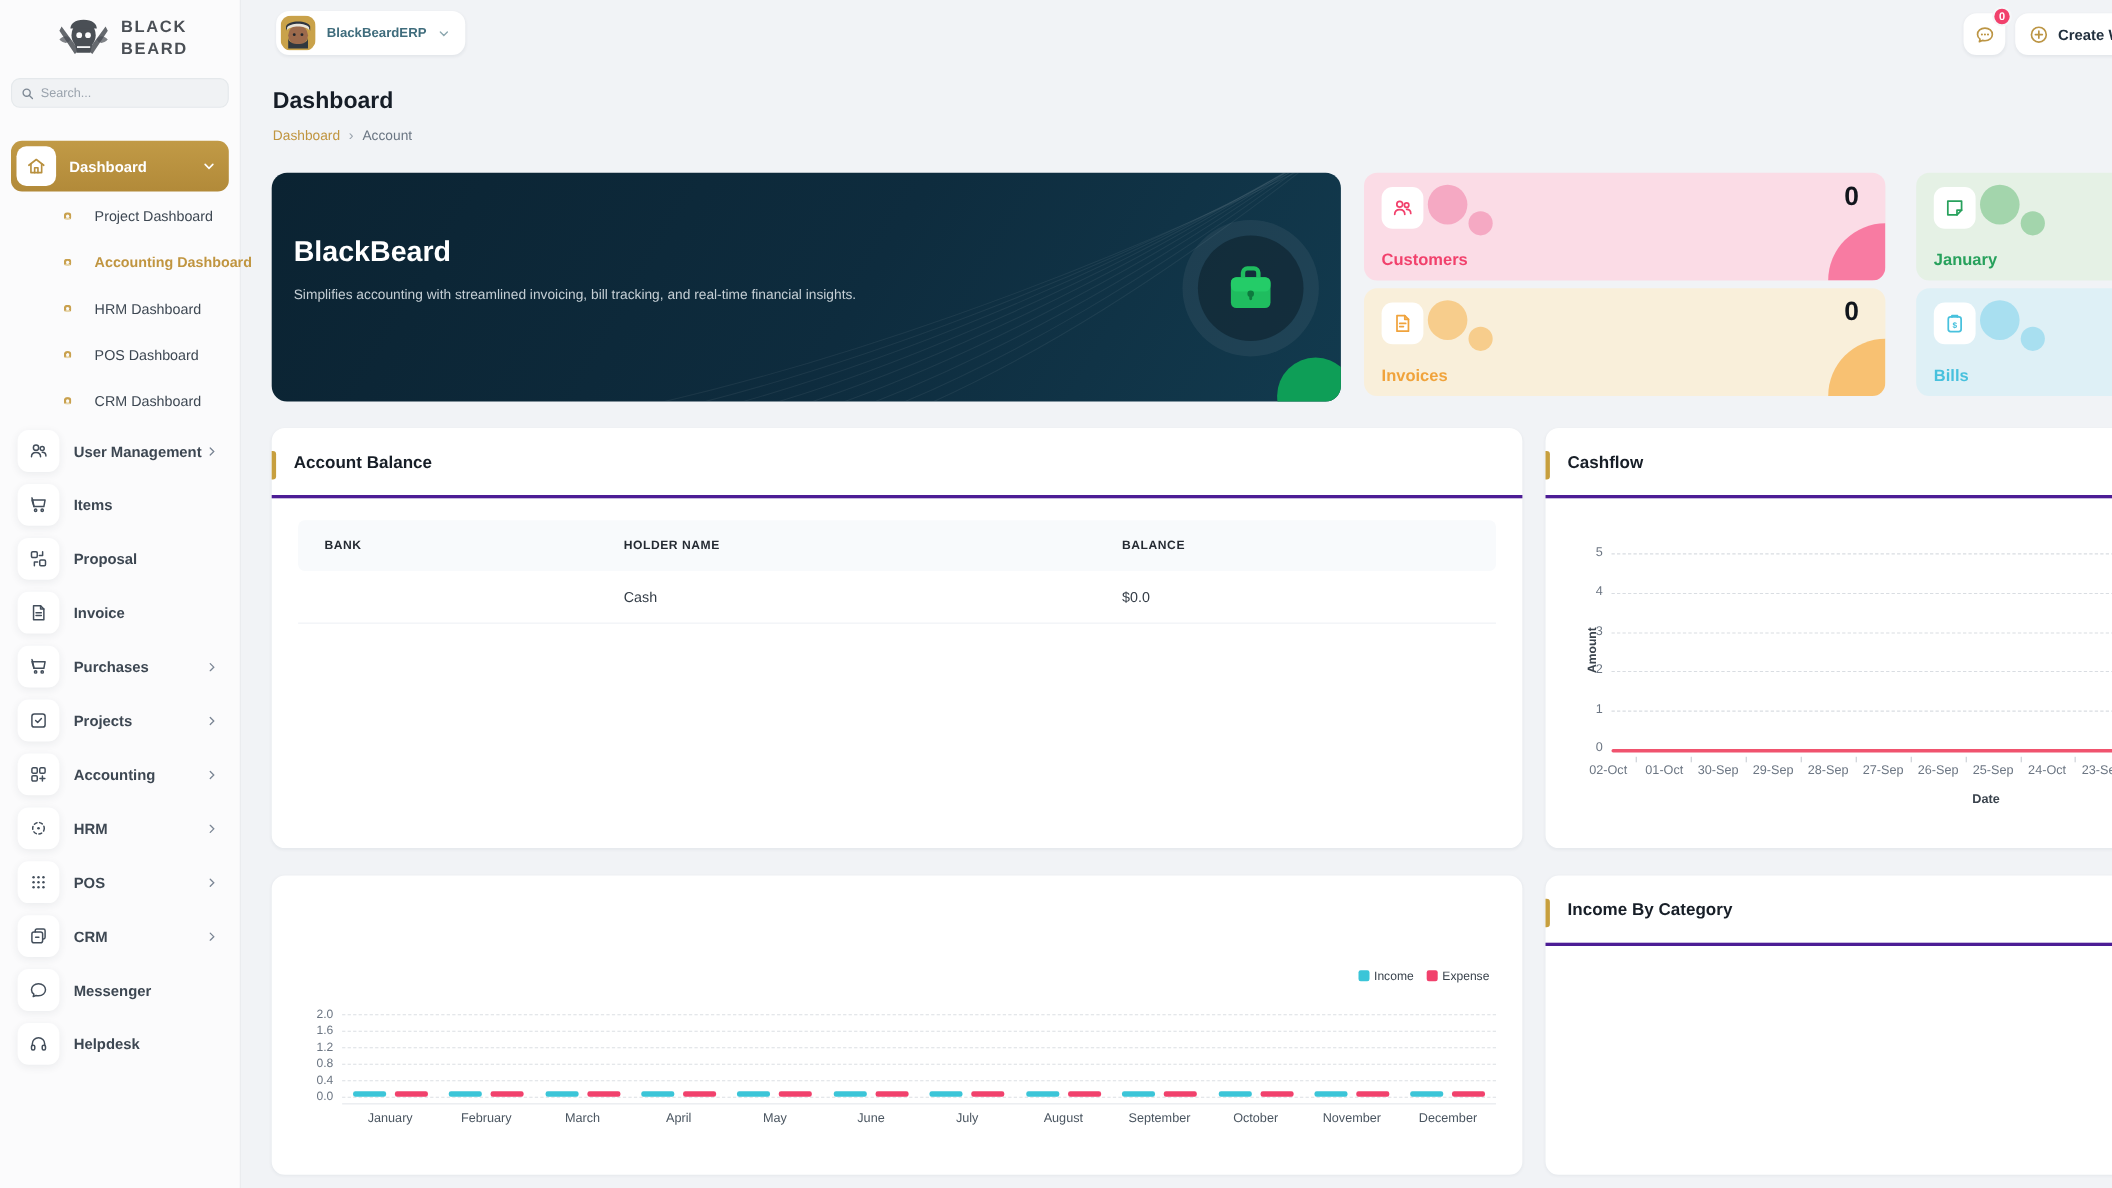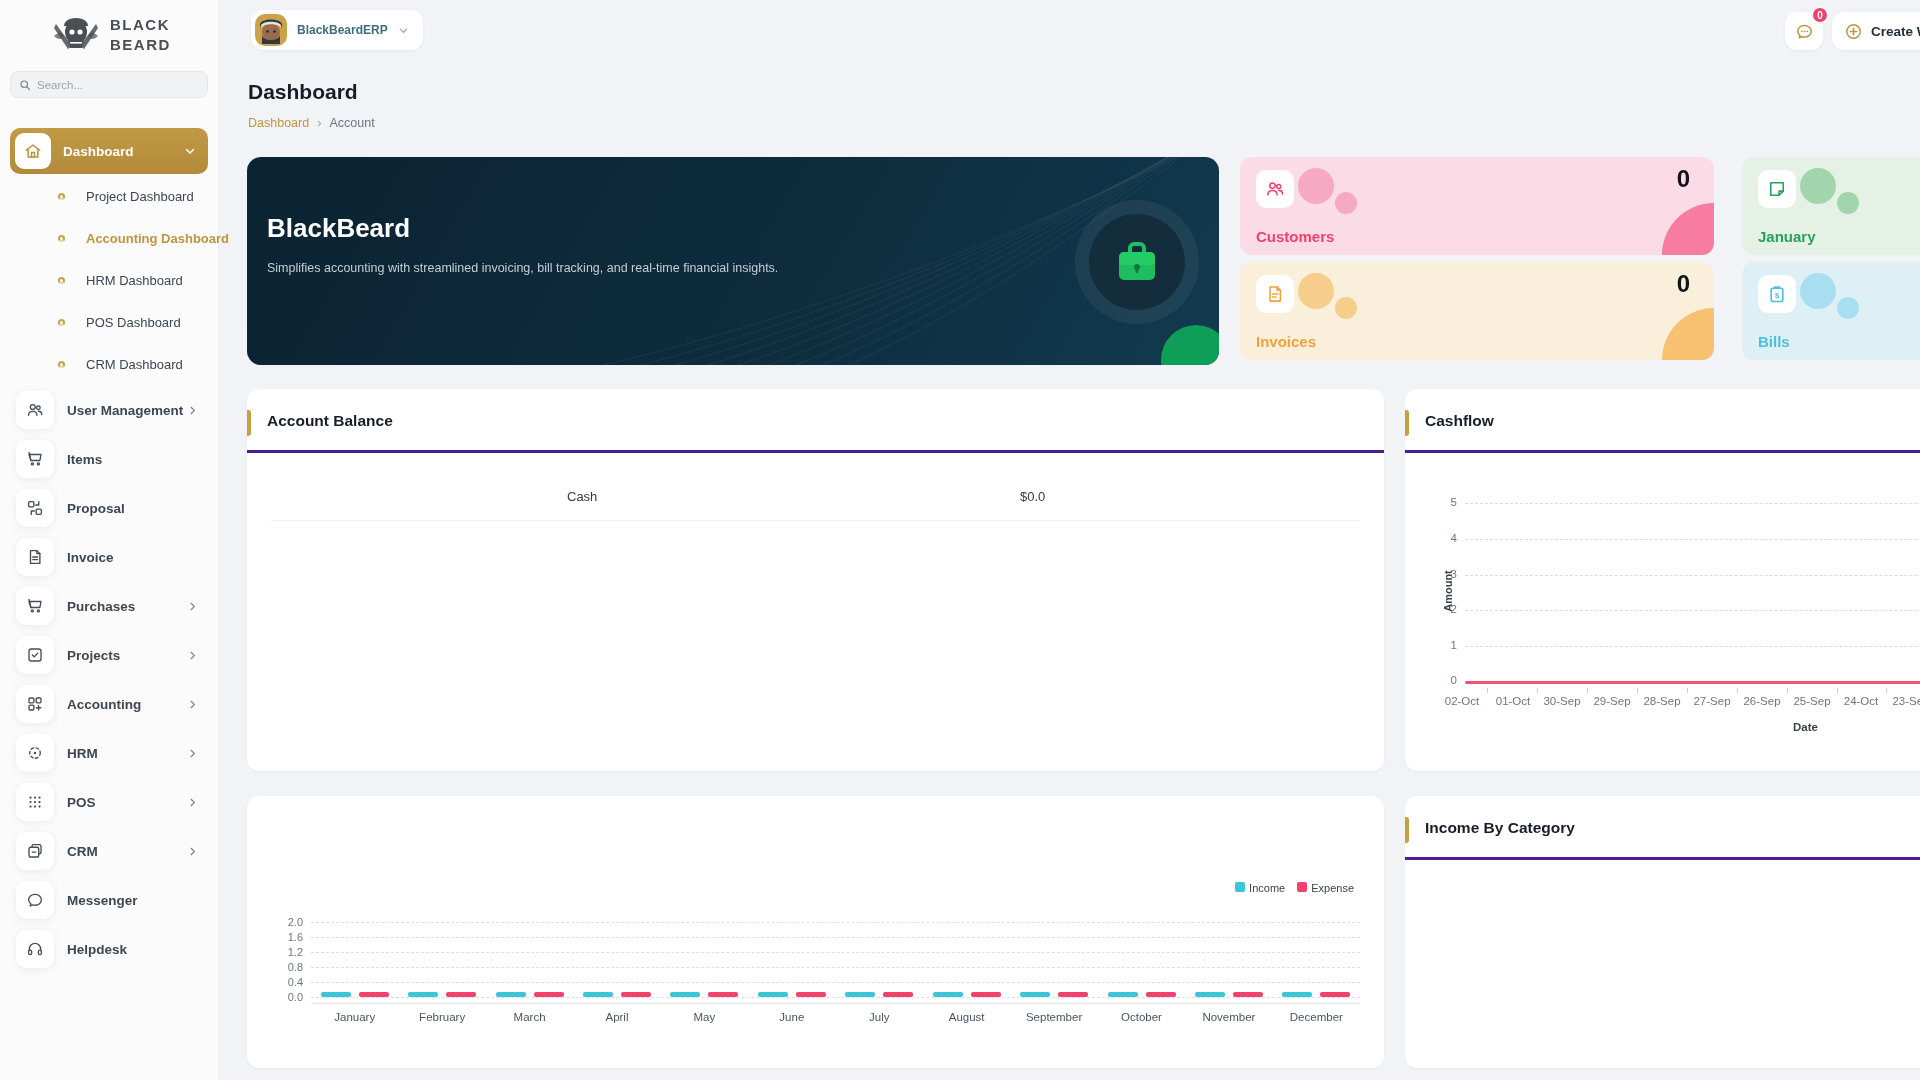--- a/index.html
+++ b/index.html
@@ -514,20 +514,25 @@
     <span class="label">Bills</span>
 
   </section>
 
   <section class="panel" id="panel-ab">
     <div class="panel-head">
       <span class="panel-accent"></span>
       <span class="panel-title">Account Balance</span>
     </div>
     <div class="ab-table">
+      <div class="ab-hrow">
+        <span class="ab-hcell">BANK</span>
+        <span class="ab-hcell">HOLDER NAME</span>
+        <span class="ab-hcell">BALANCE</span>
+      </div>
       <div class="ab-row">
         <span class="ab-cell"></span>
         <span class="ab-cell">Cash</span>
         <span class="ab-cell">$0.0</span>
       </div>
     </div>
   </section>
 
   <section class="panel" id="panel-cf">
     <div class="panel-head">

